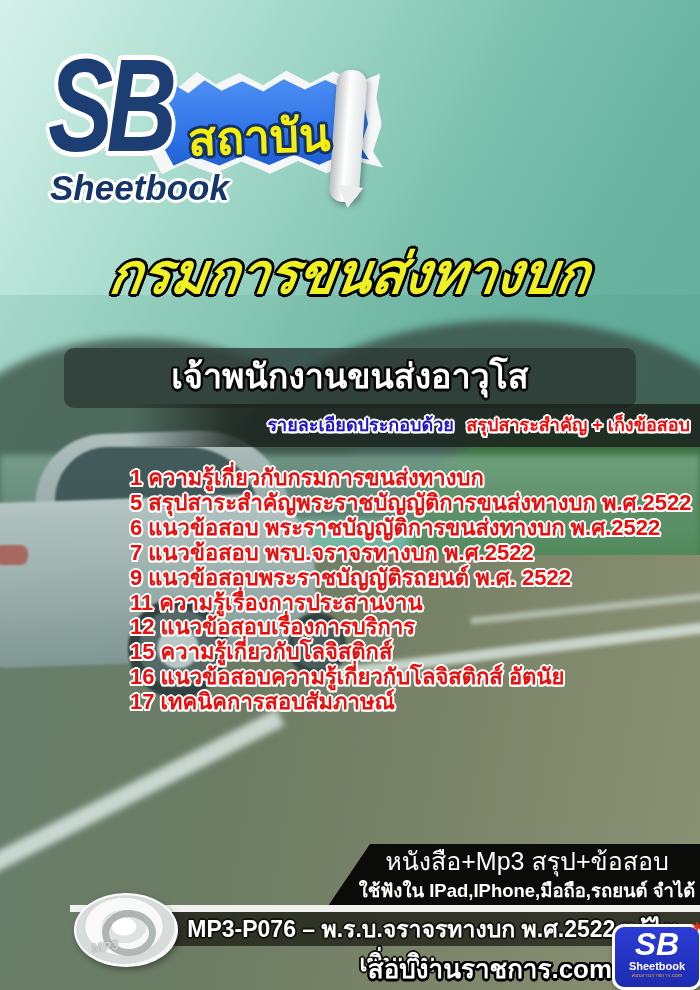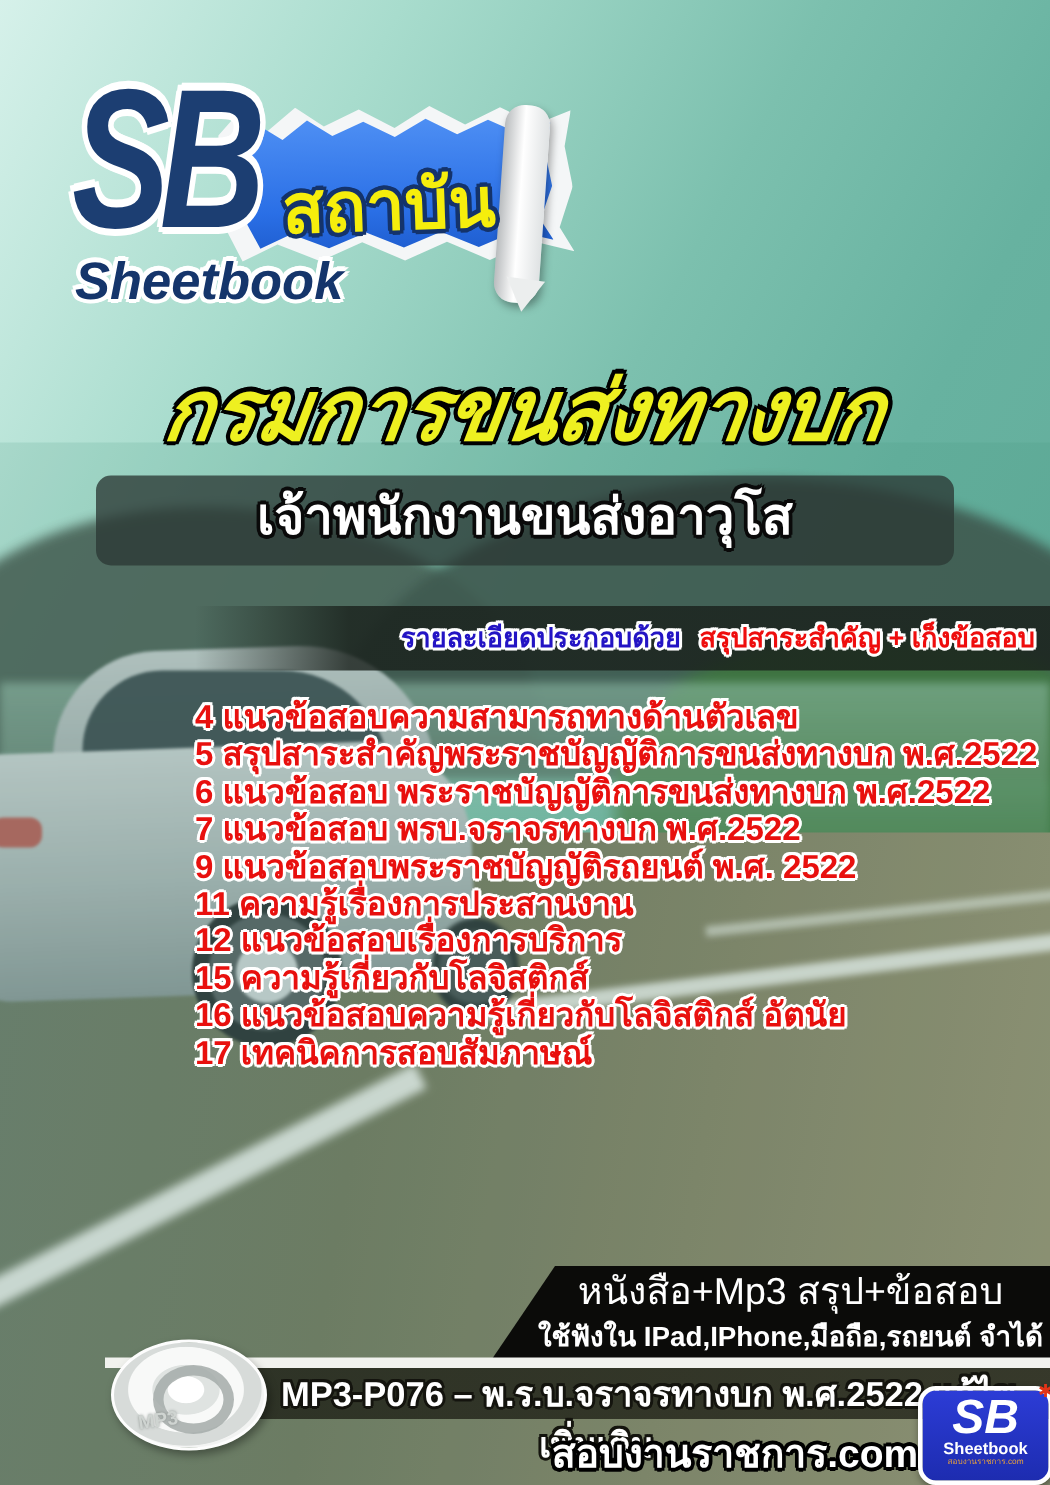--- a/index.html
+++ b/index.html
@@ -63,21 +63,21 @@
     text-shadow:3px 0 0 #fff,-3px 0 0 #fff,0 3px 0 #fff,0 -3px 0 #fff,
       2.2px 2.2px 0 #fff,-2.2px 2.2px 0 #fff,2.2px -2.2px 0 #fff,-2.2px -2.2px 0 #fff;}
 
   
   .title{left:0;top:238px;width:700px;margin:0;text-align:center;font-size:56px;line-height:72px;
     font-weight:900;font-style:italic;color:#eef020;transform:skewX(-8deg) scaleX(.96);
     text-shadow:3px 0 0 #000,-3px 0 0 #000,0 3px 0 #000,0 -3px 0 #000,
       2.3px 2.3px 0 #000,-2.3px 2.3px 0 #000,2.3px -2.3px 0 #000,-2.3px -2.3px 0 #000;}
 
   
-  .pos-bar{left:64px;top:317px;width:572px;height:60px;background:rgba(44,56,52,.78);
+  .pos-bar{left:64px;top:348px;width:572px;height:60px;background:rgba(44,56,52,.78);
     border-radius:10px;text-align:center;}
   .pos-bar span{font-size:34px;line-height:56px;font-weight:900;color:#ffffff;
     text-shadow:2.5px 0 0 #0a0a0a,-2.5px 0 0 #0a0a0a,0 2.5px 0 #0a0a0a,0 -2.5px 0 #0a0a0a,
       1.8px 1.8px 0 #0a0a0a,-1.8px 1.8px 0 #0a0a0a,1.8px -1.8px 0 #0a0a0a,-1.8px -1.8px 0 #0a0a0a;}
 
   
   .details-band{left:130px;top:404px;width:570px;height:43px;text-align:right;padding-right:0;
     background:linear-gradient(90deg,rgba(25,32,27,0) 0%,rgba(25,32,27,.8) 18%,rgba(25,32,27,.82) 100%);}
   .details-band span{font-size:18px;line-height:43px;font-weight:700;}
   .d-blue{color:#2314c4;margin-right:8px;
@@ -165,21 +165,21 @@
   <div class="abs pos-bar">
     <span>เจ้าพนักงานขนส่งอาวุโส</span>
   </div>
 
   <div class="abs details-band">
     <span class="d-blue">รายละเอียดประกอบด้วย</span>
     <span class="d-red">สรุปสาระสำคัญ + เก็งข้อสอบ</span>
   </div>
 
   <div class="abs contents">
-    <div class="item">4 แนวข้อสอบความสามารถทางด้านตัวเลข</div>
+    <div class="item">1 ความรู้เกี่ยวกับกรมการขนส่งทางบก</div>
     <div class="item">5 สรุปสาระสำคัญพระราชบัญญัติการขนส่งทางบก พ.ศ.2522</div>
     <div class="item">6 แนวข้อสอบ พระราชบัญญัติการขนส่งทางบก พ.ศ.2522</div>
     <div class="item">7 แนวข้อสอบ พรบ.จราจรทางบก พ.ศ.2522</div>
     <div class="item">9 แนวข้อสอบพระราชบัญญัติรถยนต์ พ.ศ. 2522</div>
     <div class="item">11 ความรู้เรื่องการประสานงาน</div>
     <div class="item">12 แนวข้อสอบเรื่องการบริการ</div>
     <div class="item">15 ความรู้เกี่ยวกับโลจิสติกส์</div>
     <div class="item">16 แนวข้อสอบความรู้เกี่ยวกับโลจิสติกส์ อัตนัย</div>
     <div class="item">17 เทคนิคการสอบสัมภาษณ์</div>
   </div>

